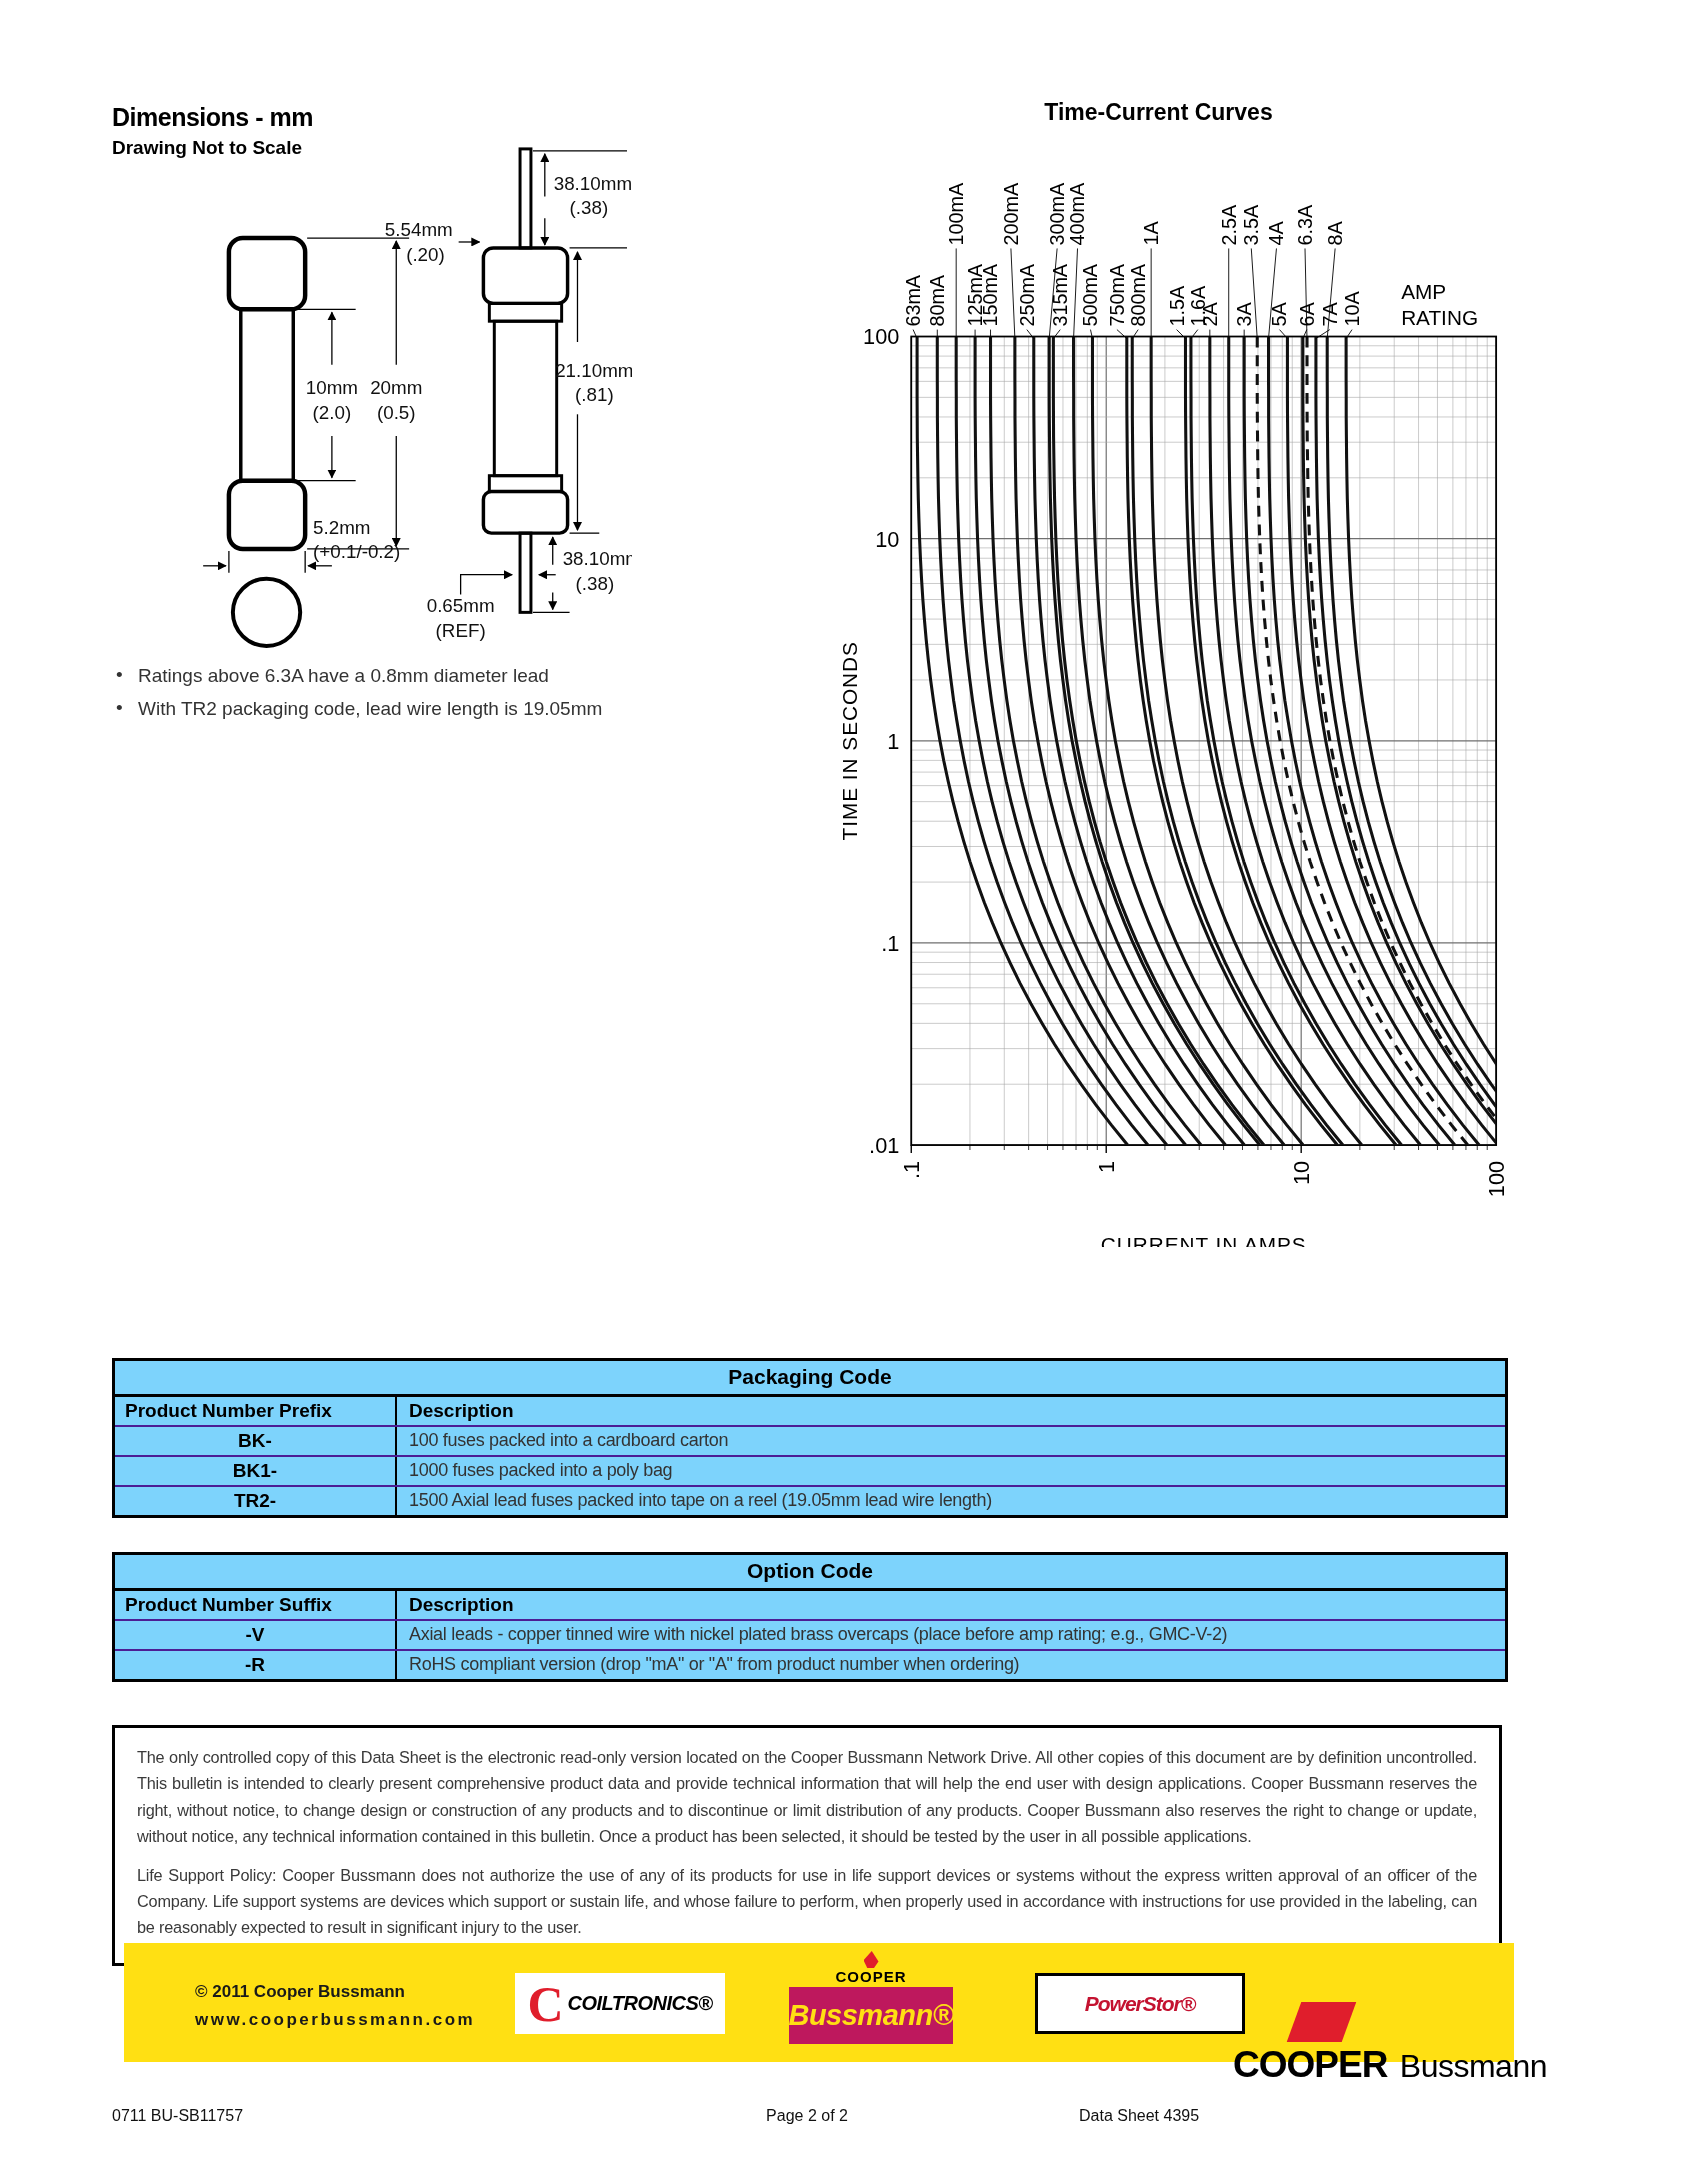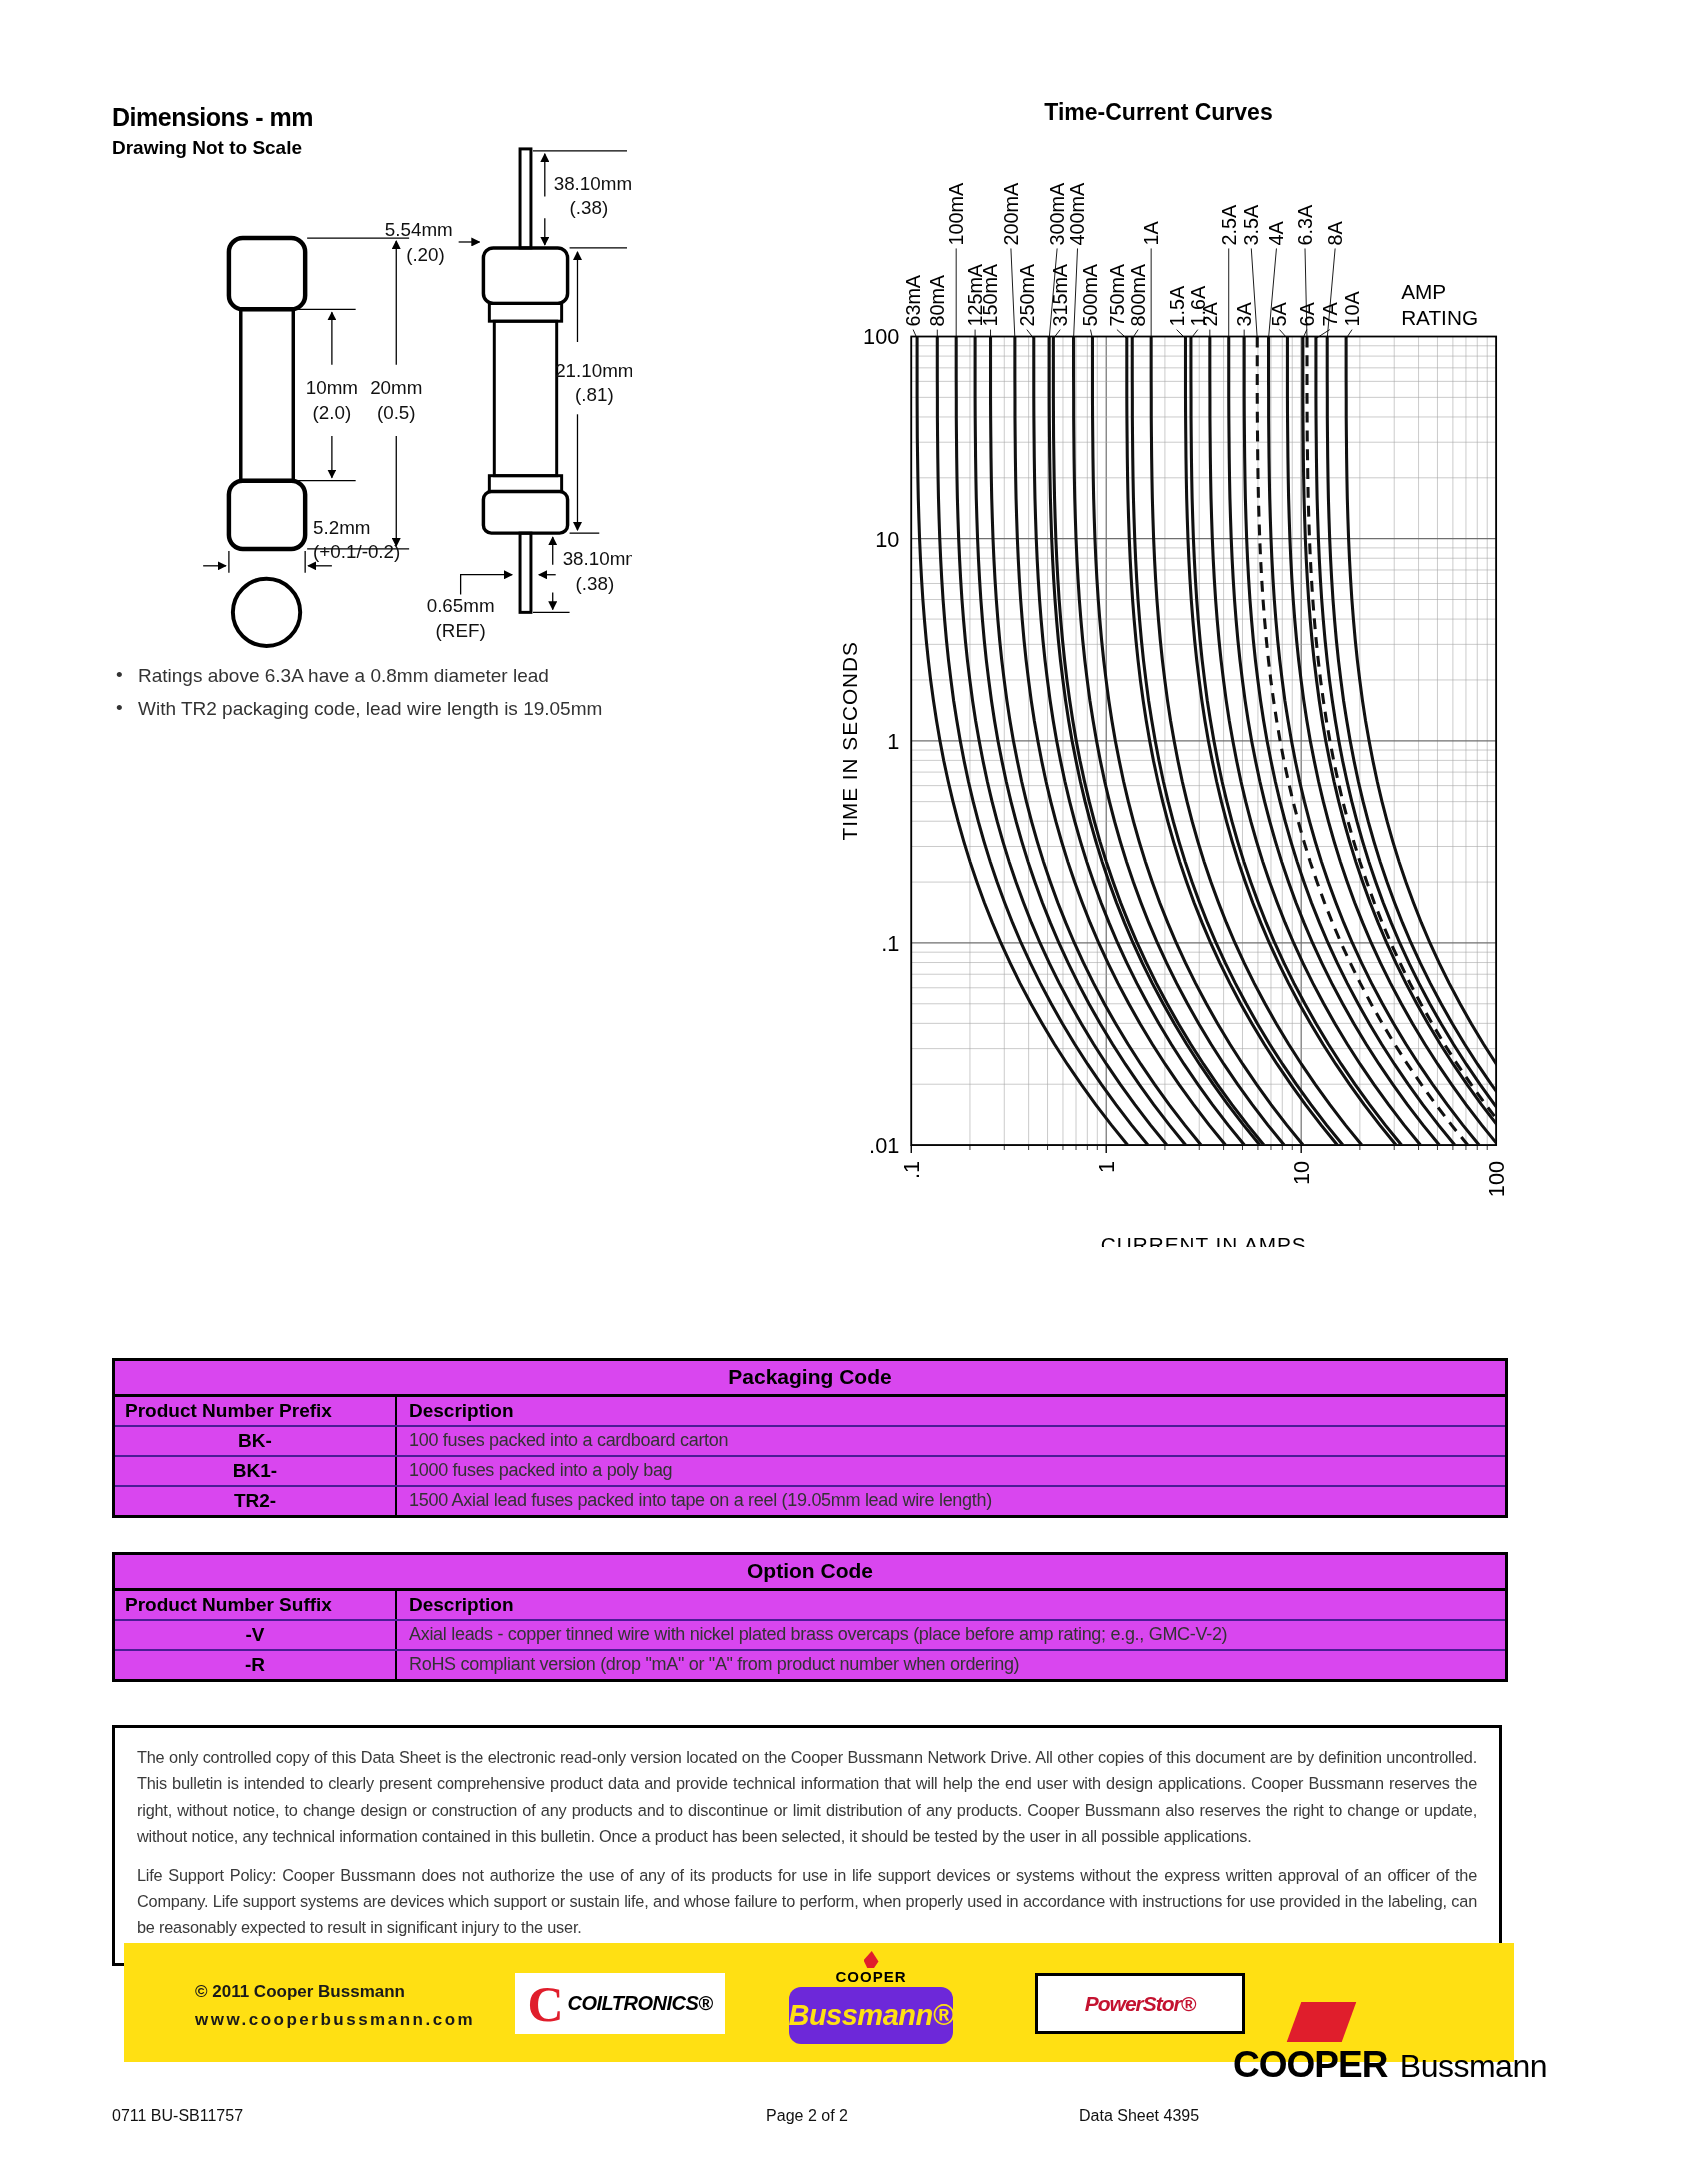--- a/index.html
+++ b/index.html
@@ -9,42 +9,42 @@
   
   .sec-title{font-size:25px;font-weight:bold;letter-spacing:-0.5px;}
   .sec-sub{font-size:19px;font-weight:bold;}
   .chart-title{font-size:23px;font-weight:bold;text-align:center;}
 
   
   .note{font-size:19px;color:#333;margin-bottom:11px;position:relative;padding-left:26px;}
   .note::before{content:"•";position:absolute;left:4px;top:-1px;color:#333;}
 
   
-  .tbl{border:3px solid #000;background:#d946ef;}
+  .tbl{border:3px solid #000;background:#7dd3fc;}
   .tbl-title{font-size:21px;font-weight:bold;text-align:center;padding:4px 0 5px 0;border-bottom:3px solid #000;}
   .tbl-row{display:flex;border-bottom:2px solid #4c1d95;}
   .tbl-row:last-child{border-bottom:none;}
   .tbl .c1{width:282px;border-right:2px solid #000;padding:3px 10px;box-sizing:border-box;flex:none;}
   .tbl .c2{flex:1;padding:3px 12px;box-sizing:border-box;}
   .tbl .head .c1,.tbl .head .c2{font-size:19px;font-weight:bold;}
   .tbl .val{font-size:19px;font-weight:bold;text-align:center;}
   .tbl .desc{font-size:18px;color:#333;letter-spacing:-0.3px;}
 
   
   .legal-box{border:3px solid #000;box-sizing:border-box;padding:16px 22px 10px 22px;}
   .legal-box p{font-size:16.3px;color:#3a3a3a;letter-spacing:-0.2px;line-height:1.62;margin:0 0 12px 0;text-align:justify;}
 
   
   .yellow-bar{background:#FFE013;}
   .copyright{font-size:17px;font-weight:bold;color:#1a1a1a;line-height:1.65;}
   .copyright .url{letter-spacing:2.5px;}
   .logo-box{position:absolute;background:#fff;display:flex;align-items:center;justify-content:center;}
   .coil-c{color:#E01E2C;font-weight:900;font-size:50px;line-height:40px;margin-right:4px;font-family:"Liberation Serif",serif;}
   .coil-text{font-size:20px;font-weight:900;font-style:italic;letter-spacing:-0.5px;}
-  .buss-box{background:#6d28d9;display:flex;align-items:center;justify-content:center;border-radius:12px;}
+  .buss-box{background:#be185d;display:flex;align-items:center;justify-content:center;}
   .buss-text{color:#FFE013;font-size:29px;font-weight:900;font-style:italic;letter-spacing:-0.5px;}
   .cooper-small{font-size:15px;font-weight:900;letter-spacing:1px;color:#000;text-align:center;}
   .flame{background:#E01E2C;clip-path:polygon(55% 0,100% 62%,70% 100%,25% 100%,0 55%);}
   .powerstor-box{border:3px solid #000;}
   .powerstor-text{color:#C41230;font-size:21px;font-weight:900;font-style:italic;letter-spacing:-1px;}
 
   
   .brand-cooper{font-size:37px;font-weight:900;letter-spacing:-1px;display:inline-block;}
   .brand-bussmann{font-size:32px;font-weight:normal;letter-spacing:-0.5px;display:inline-block;margin-left:8px;}
   .brand-flame{width:55px;height:40px;background:#E01E2C;transform:skewX(-20deg);}

